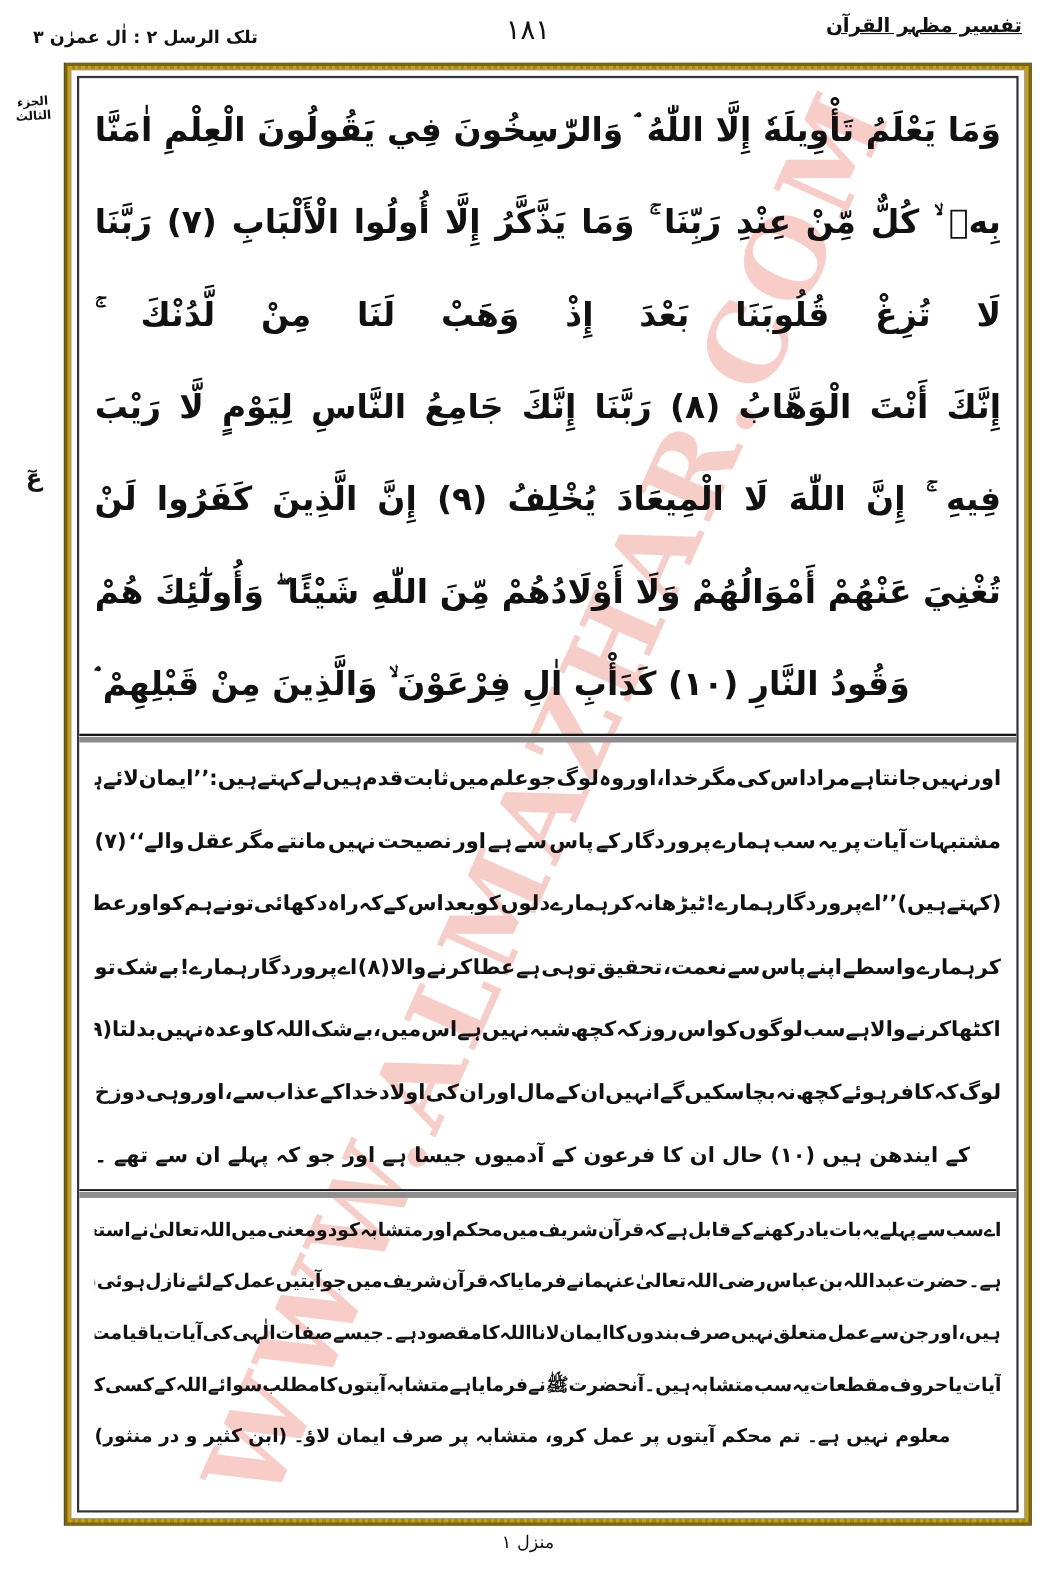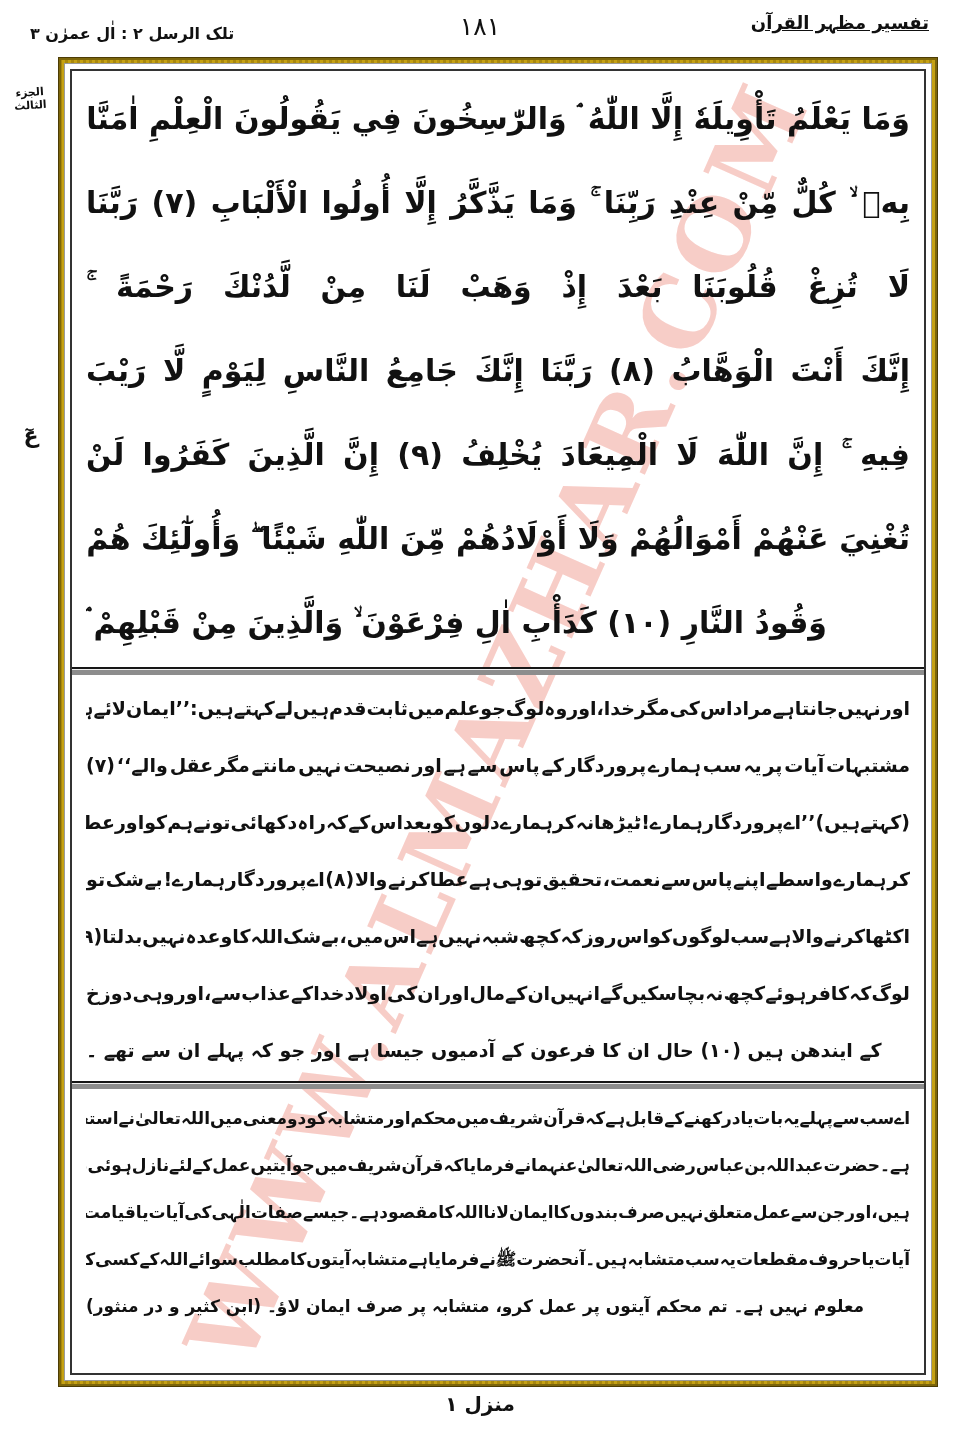--- a/index.html
+++ b/index.html
@@ -49,21 +49,21 @@
   .t-line{font-size:19px;line-height:57px;font-weight:bold;}
   .c-line{font-size:17px;line-height:47px;font-weight:bold;}
   .translation{padding-top:5px;}
   .commentary{padding-top:6px;}
   .divider{
     height:8px;margin:2px -14px 0 -14px;position:relative;z-index:1;
     background:linear-gradient(#161616 0 2px,#efefef 2px 3px,#8d8d8d 3px 8px);
   }
   
   .footer{position:absolute;left:0;right:0;top:1392px;text-align:center;
-          font-size:20px;font-weight:bold;direction:rtl;}
+          font-size:16px;font-weight:normal;direction:rtl;}
 </style>
 </head>
 <body>
 
 <div class="hdr">
   <span class="h-left">تلک الرسل ۲ : اٰل عمرٰن ۳</span>
   <span class="h-center">١٨١</span>
   <span class="h-right">تفسیر مظہر القرآن</span>
 </div>
 
@@ -112,21 +112,20 @@
       <div class="q-line j">
           <span>لَا</span>
           <span>تُزِغْ</span>
           <span>قُلُوبَنَا</span>
           <span>بَعْدَ</span>
           <span>إِذْ</span>
           <span>وَهَبْ</span>
           <span>لَنَا</span>
           <span>مِنْ</span>
           <span>لَّدُنْكَ</span>
-          <span>رَحْمَةً</span>
           <span>ۚ</span>
         </div>
       <div class="q-line j">
           <span>إِنَّكَ</span>
           <span>أَنْتَ</span>
           <span>الْوَهَّابُ</span>
           <span>(٨)</span>
           <span>رَبَّنَا</span>
           <span>إِنَّكَ</span>
           <span>جَامِعُ</span>

